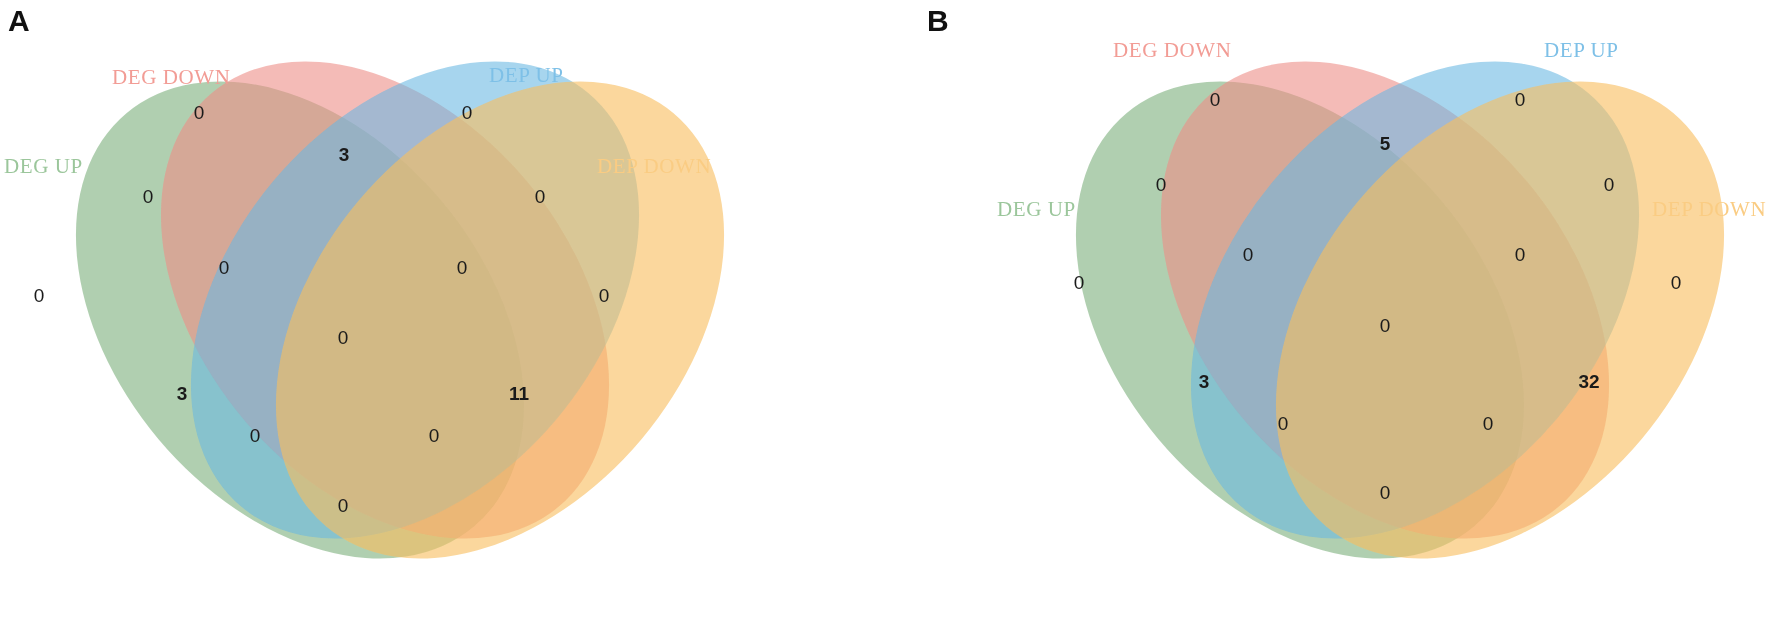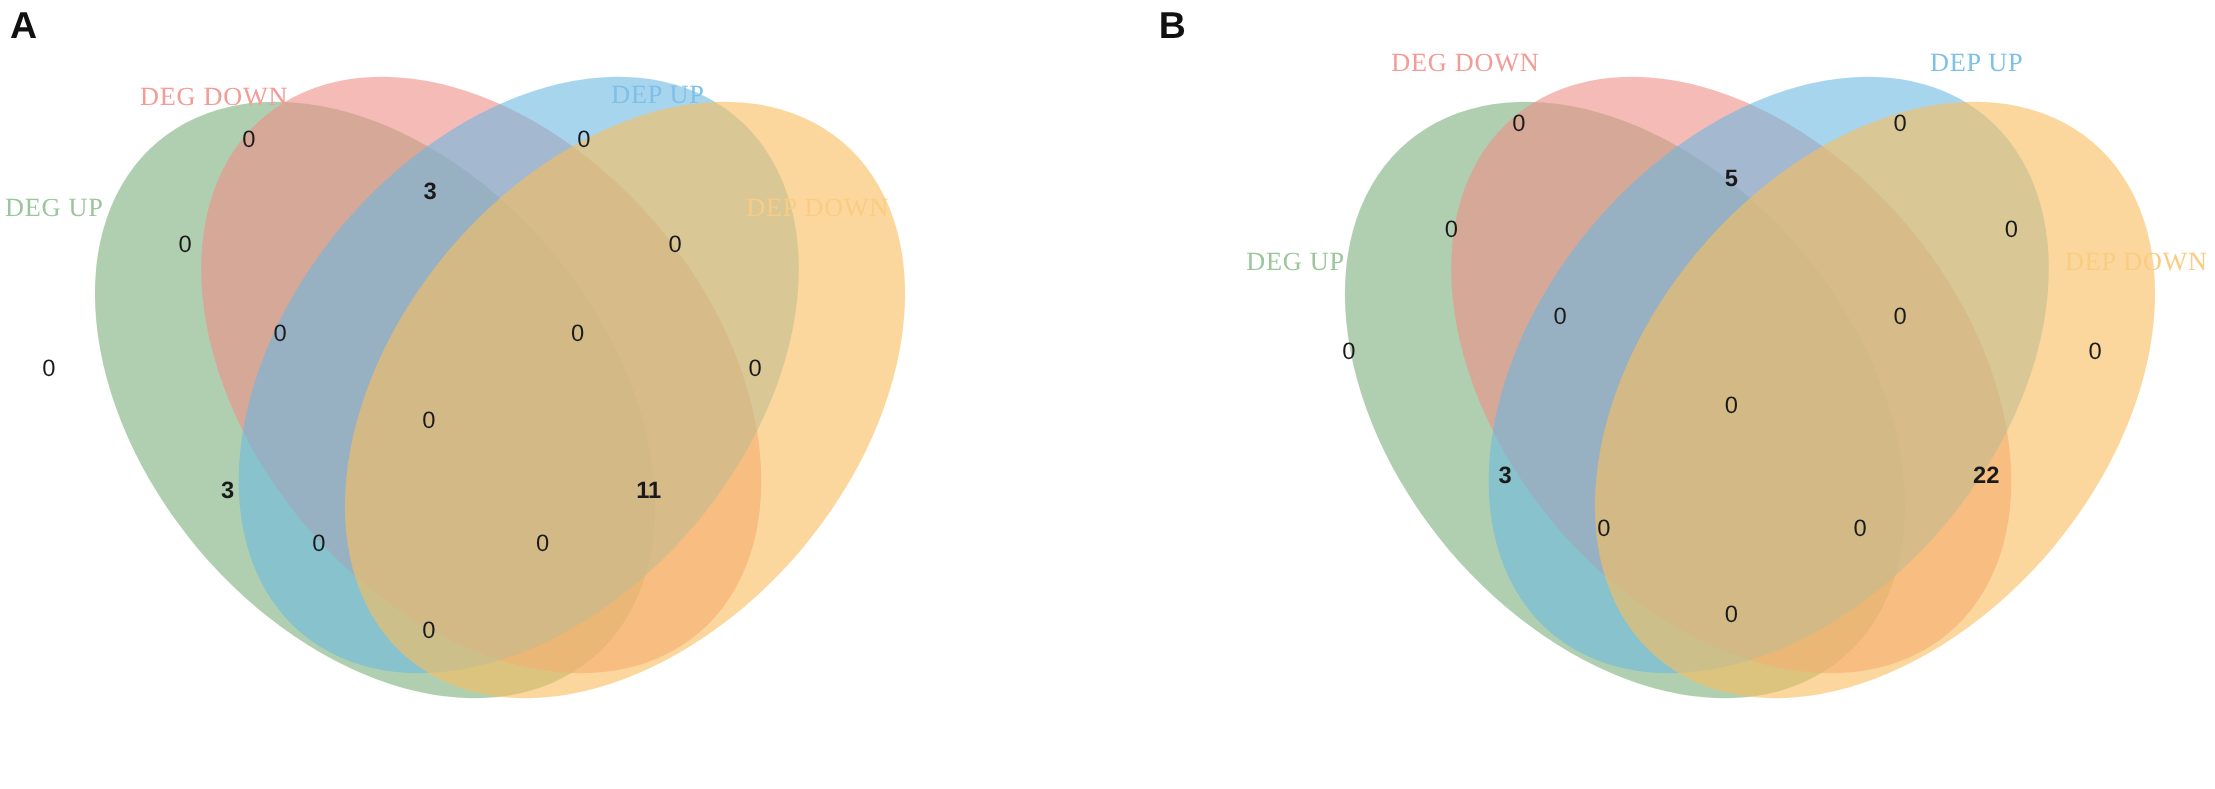--- a/index.html
+++ b/index.html
@@ -105,19 +105,19 @@
     <div class="count" style="left:395px;top:99px;">0</div>
     <div class="count" style="left:700px;top:99px;">0</div>
     <div class="count" style="left:856px;top:282px;">0</div>
     <div class="count" style="left:341px;top:184px;">0</div>
     <div class="count bold" style="left:565px;top:143px;">5</div>
     <div class="count" style="left:789px;top:184px;">0</div>
     <div class="count" style="left:428px;top:254px;">0</div>
     <div class="count" style="left:700px;top:254px;">0</div>
     <div class="count" style="left:565px;top:325px;">0</div>
     <div class="count bold" style="left:384px;top:381px;">3</div>
-    <div class="count bold" style="left:769px;top:381px;">22</div>
+    <div class="count bold" style="left:769px;top:381px;">32</div>
     <div class="count" style="left:463px;top:423px;">0</div>
     <div class="count" style="left:668px;top:423px;">0</div>
     <div class="count" style="left:565px;top:492px;">0</div>
   </div>
 
 </div>
 
 </body></html>

